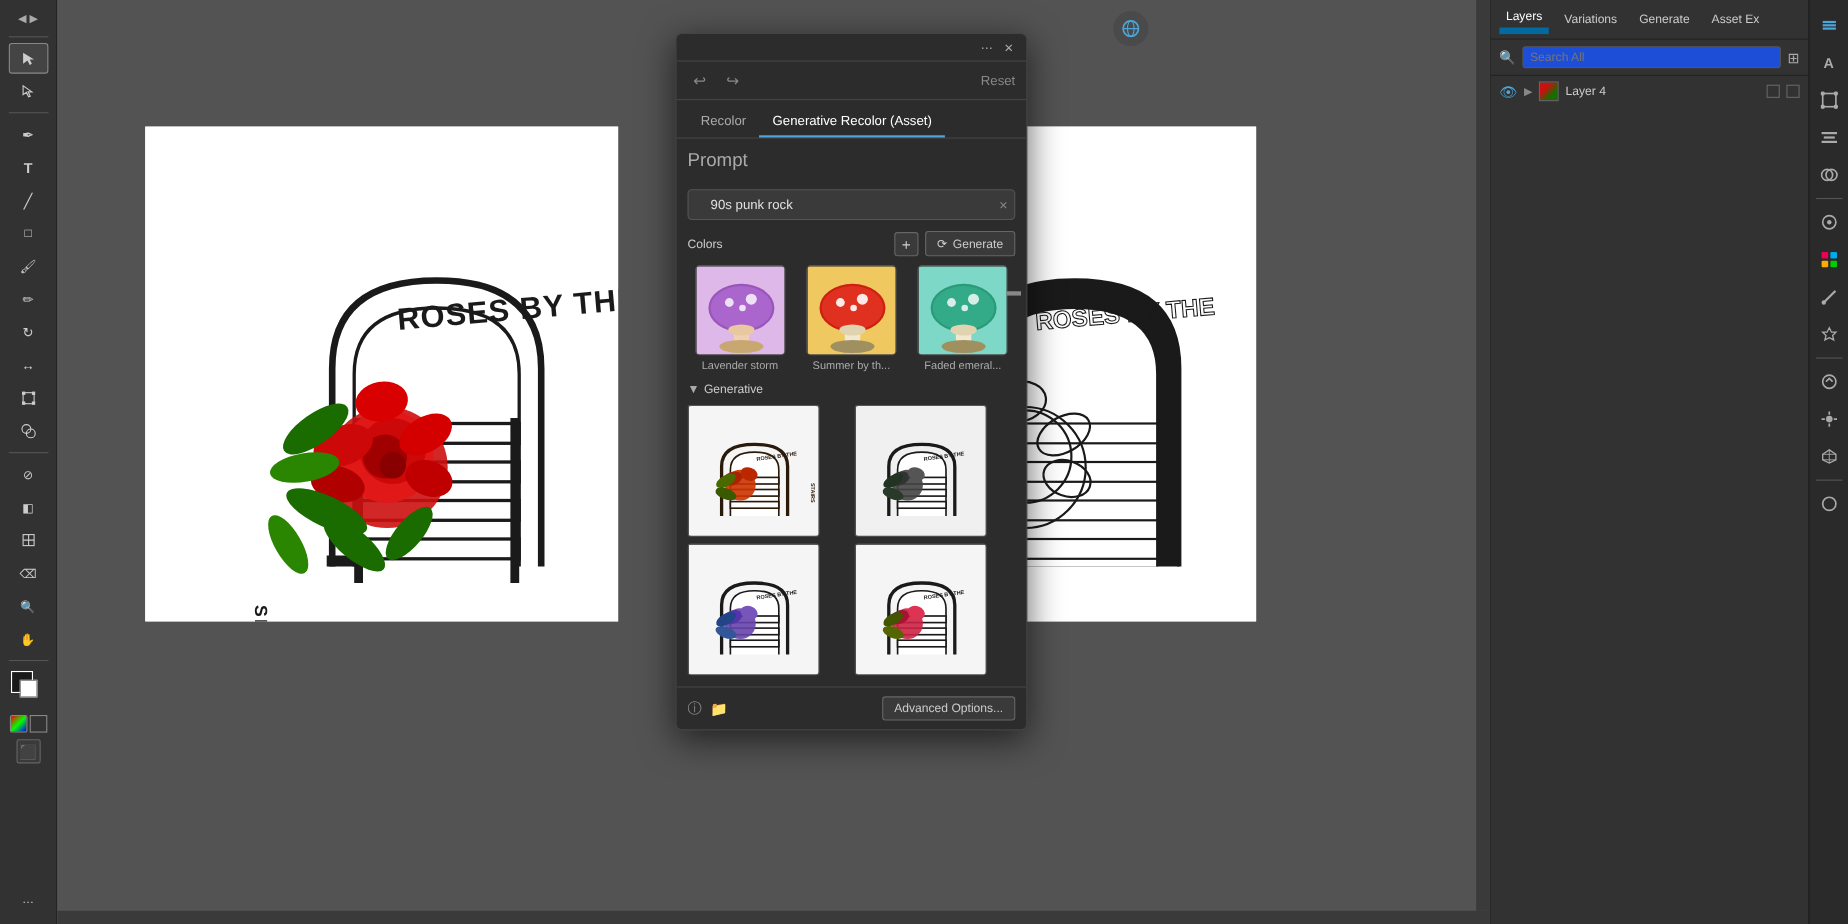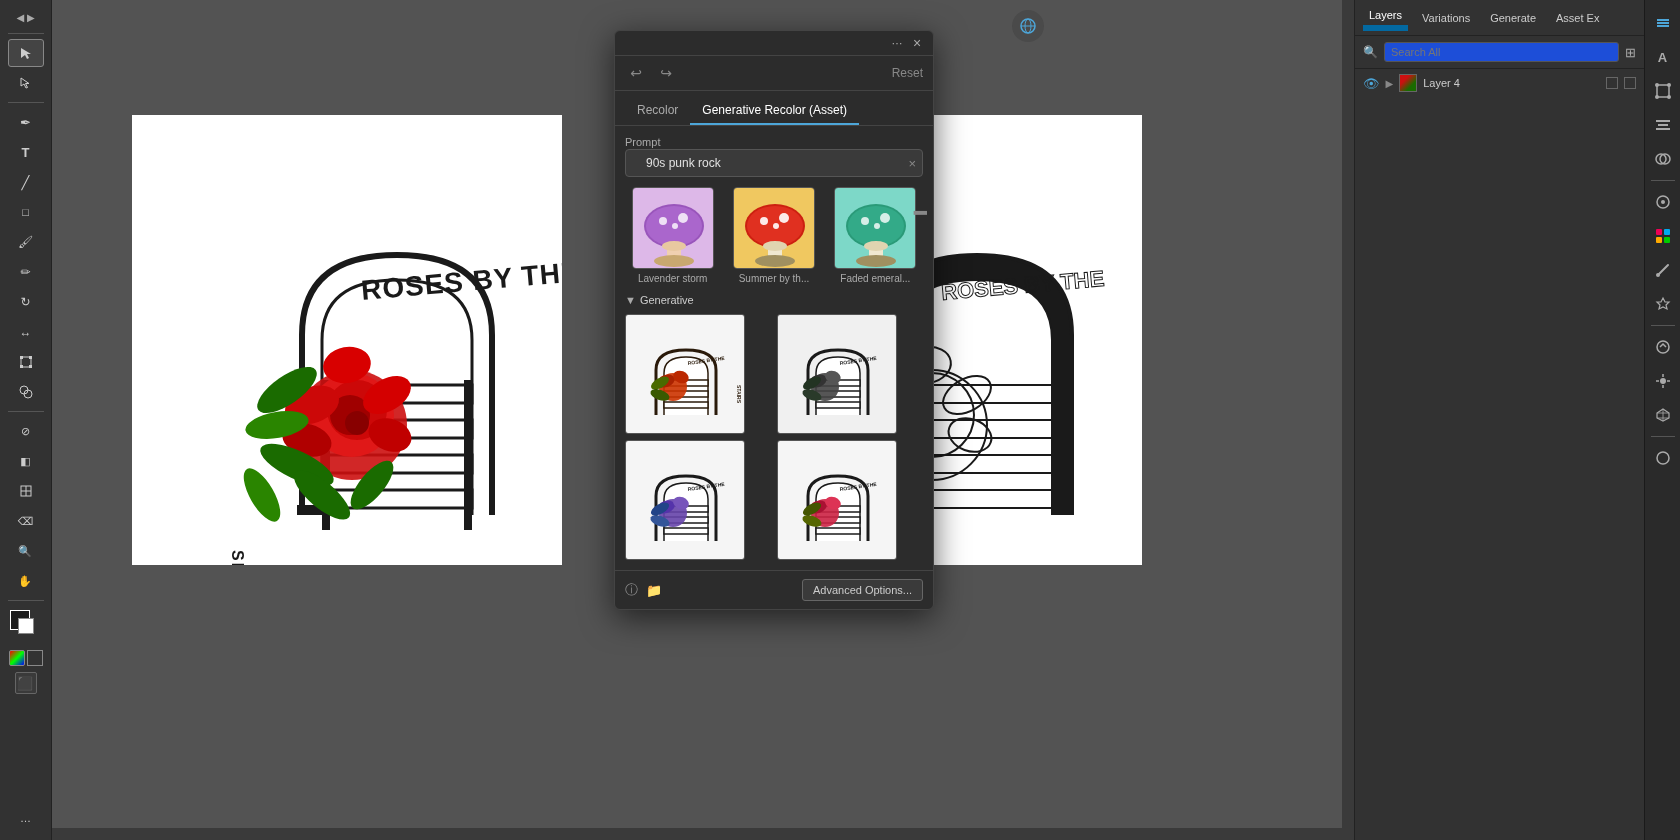--- a/index.html
+++ b/index.html
@@ -275,23 +275,23 @@
     .dialog-tab.active {
       color: #fff;
       border-bottom: 2px solid #4da6d9;
     }
 
     .dialog-body {
       padding: 10px;
     }
 
     .prompt-label {
-      font-size: 11px;
+      font-size: 17px;
       color: #aaa;
-      margin-bottom: 1px;
+      margin-bottom: 16px;
     }
     .prompt-input-wrap {
       position: relative;
       display: flex;
       align-items: center;
       background: #3a3a3a;
       border: 1px solid #555;
       border-radius: 4px;
       margin-bottom: 10px;
     }
@@ -641,20 +641,28 @@
     </div>
 
     <div class="dialog-body">
 
       <div class="prompt-label">Prompt</div>
       <div class="prompt-input-wrap">
         <input class="prompt-input" type="text" value="90s punk rock" style="">
         <span class="prompt-clear-btn">×</span>
       </div>
 
+      <div class="colors-row">
+        <span class="colors-label">Colors</span>
+        <div class="colors-add-btn">+</div>
+        <div class="generate-btn">
+          <span>⟳</span>
+          <span>Generate</span>
+        </div>
+      </div>
 
       <div class="color-swatches">
 
         <div class="swatch-item">
           <div class="swatch-img">
             <svg width="82" height="82" viewBox="0 0 82 82">
               <rect width="82" height="82" fill="#ddb8e8"></rect>
 
               <ellipse cx="41" cy="38" rx="30" ry="22" fill="#9955bb"></ellipse>
               <ellipse cx="41" cy="38" rx="28" ry="20" fill="#aa66cc"></ellipse>

